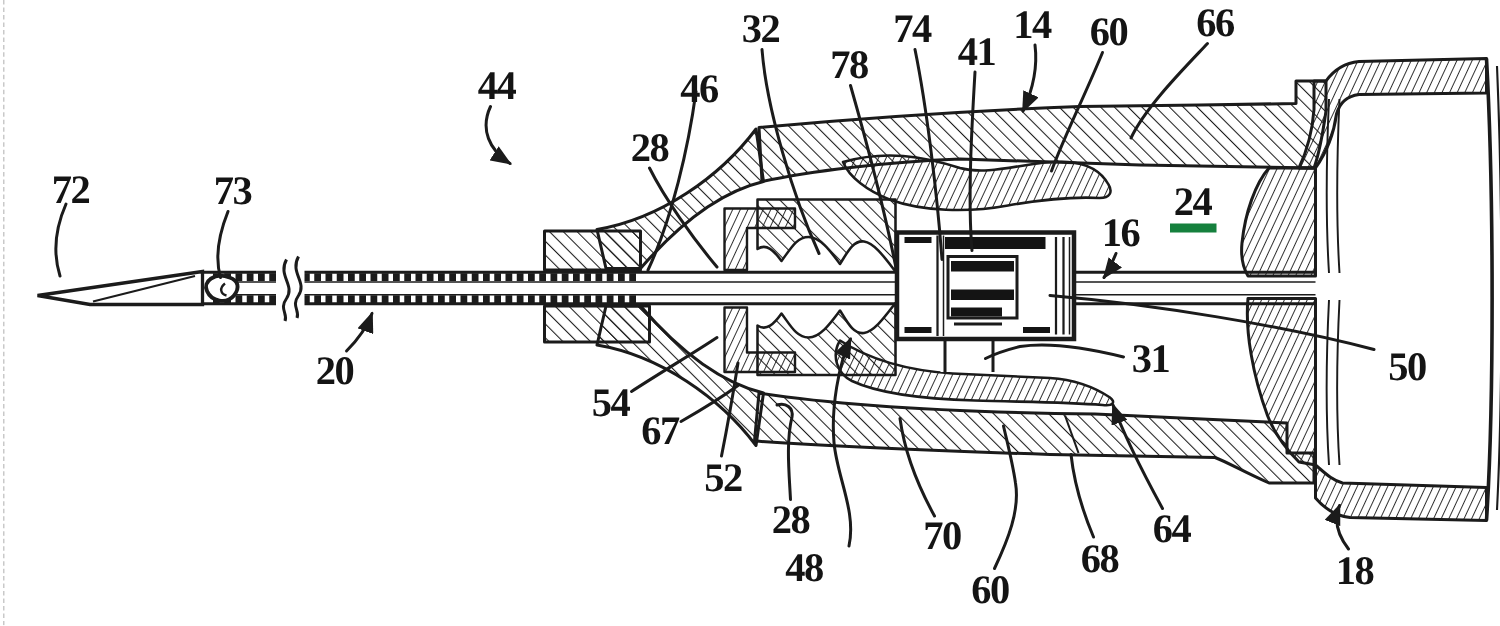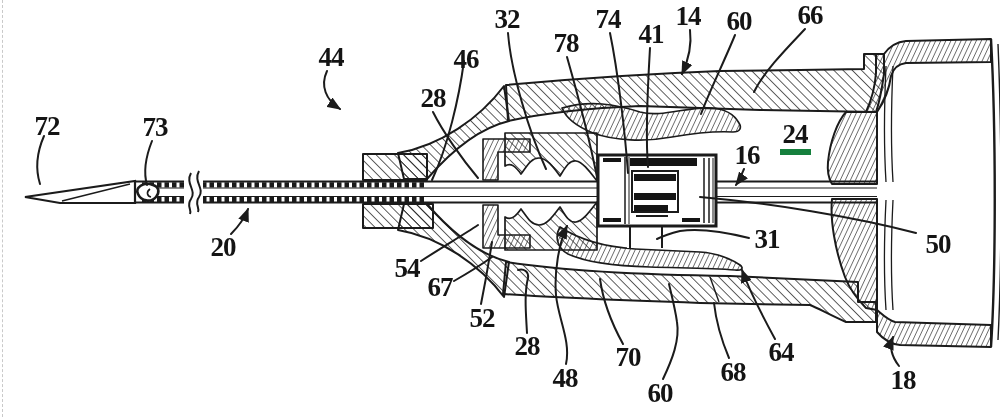--- a/index.html
+++ b/index.html
@@ -184,21 +184,21 @@
     </div>
   <div class="ref-label" style="left:418px;top:272px">
       <span>67</span>
     </div>
   <div class="ref-label" style="left:460px;top:303px">
       <span>52</span>
     </div>
   <div class="ref-label" style="left:505px;top:331px">
       <span>28</span>
     </div>
-  <div class="ref-label" style="left:543px;top:363px">
+  <div class="ref-label" style="left:514px;top:363px">
       <span>48</span>
     </div>
   <div class="ref-label" style="left:606px;top:342px">
       <span>70</span>
     </div>
   <div class="ref-label" style="left:638px;top:378px">
       <span>60</span>
     </div>
   <div class="ref-label" style="left:711px;top:357px">
       <span>68</span>

